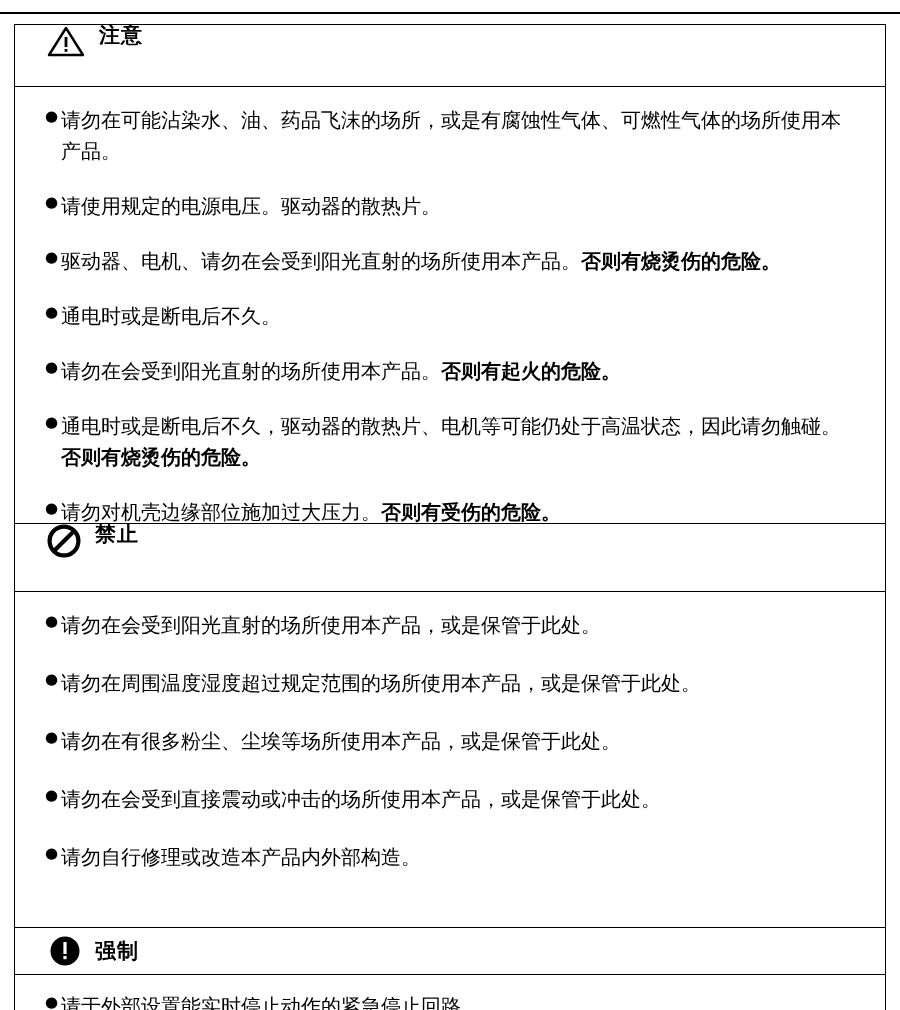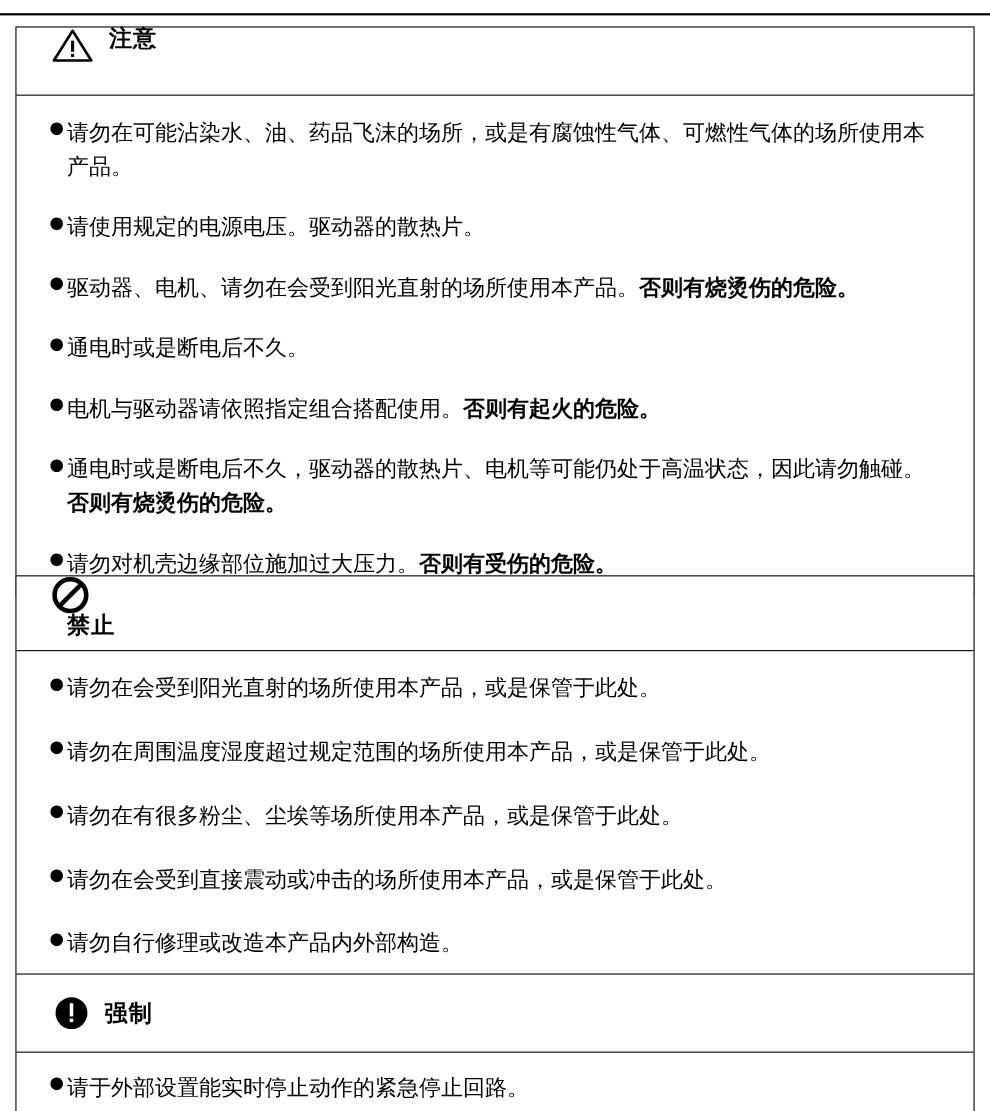--- a/index.html
+++ b/index.html
@@ -41,21 +41,21 @@
   #caution-panel { top: 24px; }
   #prohibit-panel { top: 523px; }
 
   .panel-header {
     display: flex;
     height: 62px;
     padding-left: 32px;
     box-sizing: border-box;
     border-bottom: 1.5px solid #000000;
   }
-  .panel-header.tall { height: 68px; flex-direction: column; }
+  .panel-header.tall { height: 68px; }
 
   .header-title {
     font-size: 21px;
     font-weight: bold;
     letter-spacing: 1px;
     margin-left: 14px;
     line-height: 1;
   }
 
   
@@ -108,25 +108,26 @@
   #caution-list .list-item:last-child { margin-bottom: 6px; }
   #caution-list { padding-top: 18px; padding-bottom: 8px; }
 
   #prohibit-list .list-item { margin-bottom: 27px; }
   #prohibit-list .list-item:last-child { margin-bottom: 6px; }
   #prohibit-list { padding-top: 18px; padding-bottom: 6px; }
 
   .sub-header {
     display: flex;
     align-items: center;
-    height: 72px;
+    height: 48px;
     padding-left: 34px;
     box-sizing: border-box;
     border-top: 1.5px solid #000000;
     border-bottom: 1.5px solid #000000;
+    margin-top: 42px;
   }
   #mandatory-list { padding-top: 16px; padding-bottom: 14px; }
   #mandatory-list .list-item { margin-bottom: 0; }
 </style>
 </head>
 <body>
 
 <div class="page">
 
   <div class="top-rule"></div>
@@ -161,21 +162,21 @@
         <span class="item-text"><span>驱动器、电机、请勿在会受到阳光直射的场所使用本产品。</span><b>否则有烧烫伤的危险。</b></span>
       </div>
 
       <div class="list-item">
         <span class="bullet">●</span>
         <span class="item-text"><span>通电时或是断电后不久。</span></span>
       </div>
 
       <div class="list-item">
         <span class="bullet">●</span>
-        <span class="item-text"><span>电机与驱动器请依照指定组合搭配使用。</span><b>否则有起火的危险。</b></span>
+        <span class="item-text"><span>请勿在会受到阳光直射的场所使用本产品。</span><b>否则有起火的危险。</b></span>
       </div>
 
       <div class="list-item">
         <span class="bullet">●</span>
         <span class="item-text"><span>通电时或是断电后不久，驱动器的散热片、电机等可能仍处于高温状态，因此请勿触碰。</span><b>否则有烧烫伤的危险。</b></span>
       </div>
 
       <div class="list-item">
         <span class="bullet">●</span>
         <span class="item-text"><span>请勿对机壳边缘部位施加过大压力。</span><b>否则有受伤的危险。</b></span>

